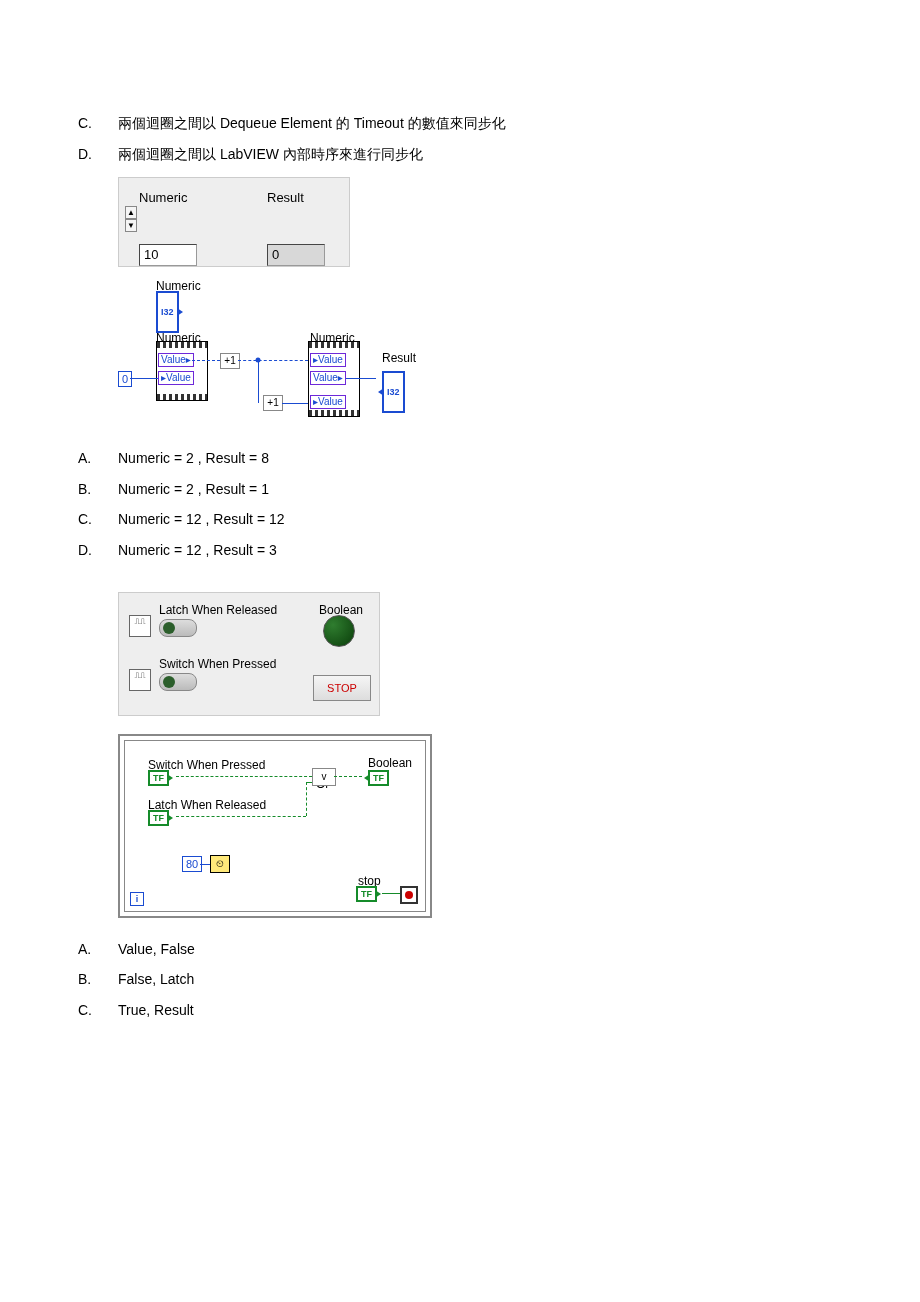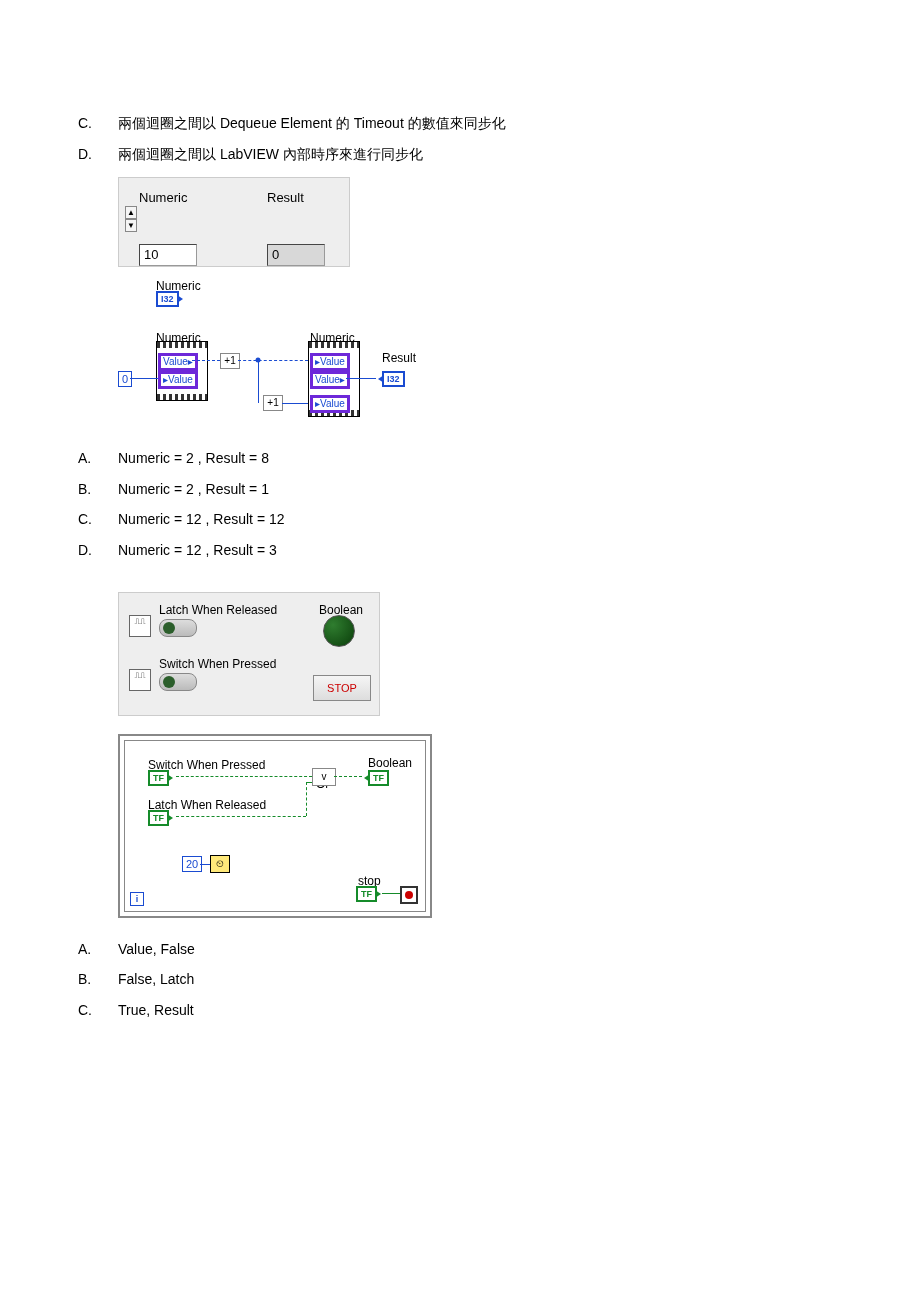--- a/index.html
+++ b/index.html
@@ -82,21 +82,21 @@
     font-size: 12px;
   }
   .small-lbl { position: absolute; font-size: 12px; }
   .i32-box {
     position: absolute;
     border: 2px solid #1a4bd1;
     background: #fff;
     color: #1a4bd1;
     font-size: 9px;
     font-weight: bold;
-    padding: 0 3px;
+    padding: 13px 3px;
     line-height: 12px;
   }
   .i32-out::after {
     content: "";
     position: absolute;
     right: -6px; top: 50%; transform: translateY(-50%);
     border-left: 6px solid #1a4bd1;
     border-top: 4px solid transparent;
     border-bottom: 4px solid transparent;
   }
@@ -120,21 +120,21 @@
     background: repeating-linear-gradient(90deg,#333 0 3px,#fff 3px 6px);
   }
   .seq-frame::after {
     content: "";
     position: absolute;
     left:0; right:0; bottom:0; height:6px;
     background: repeating-linear-gradient(90deg,#333 0 3px,#fff 3px 6px);
   }
   .value-t {
     position: absolute;
-    border: 3px solid #6d28d9;
+    border: 1px solid #6d28d9;
     color: #1a4bd1;
     font-size: 10px;
     padding: 0 2px;
     background: #fff;
     line-height: 12px;
   }
   .inc-box {
     position: absolute;
     width: 18px; height: 14px;
     border: 1px solid #888;
@@ -400,21 +400,21 @@
 
       <span class="small-lbl" style="left:248px; top:16px;">Boolean</span>
       <div class="tf-box tf-in" style="left:248px; top:34px;">TF</div>
 
       <div class="green-wire" style="left:56px; top:40px; width:136px;"></div>
       <div class="green-wire" style="left:56px; top:80px; width:130px;"></div>
       <div style="position:absolute;left:186px;top:46px;width:0;height:34px;border-left:1px dashed #158b2a;"></div>
       <div class="green-wire" style="left:186px; top:46px; width:6px;"></div>
       <div class="green-wire" style="left:214px; top:40px; width:28px;"></div>
 
-      <div class="const50" style="left:62px; top:120px;">20</div>
+      <div class="const50" style="left:62px; top:120px;">80</div>
       <div class="wait-icon" style="left:90px; top:119px;">⏲</div>
       <div style="position:absolute;left:80px;top:128px;width:10px;border-top:1px solid #1a4bd1;"></div>
 
       <div class="i-term" style="left:10px; top:156px;">i</div>
       <span class="small-lbl" style="left:238px; top:134px;">stop</span>
       <div class="tf-box tf-out" style="left:236px; top:150px;">TF</div>
       <div class="stop-term" style="left:280px; top:150px;"></div>
       <div class="green-wire" style="left:262px; top:157px; width:18px; border-top-style:solid;"></div>
     </div>
   </div>

